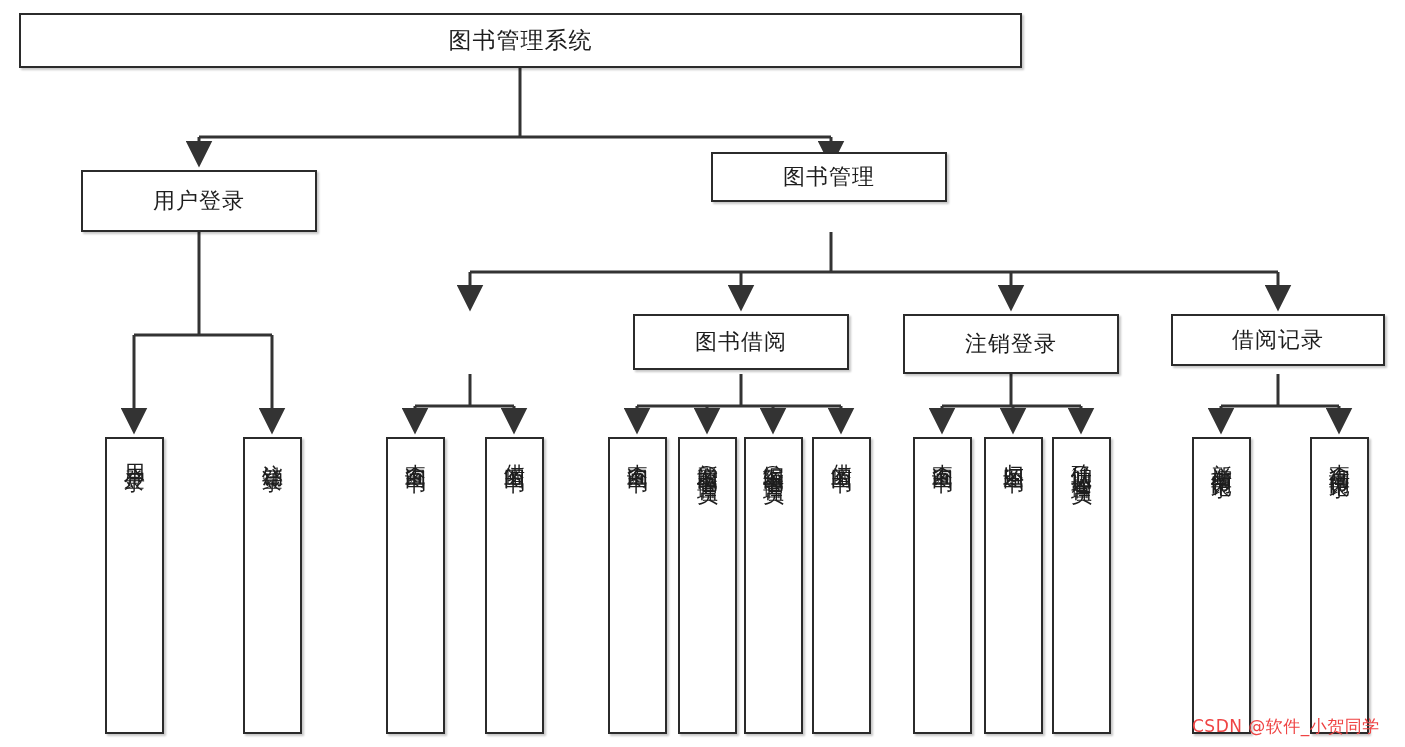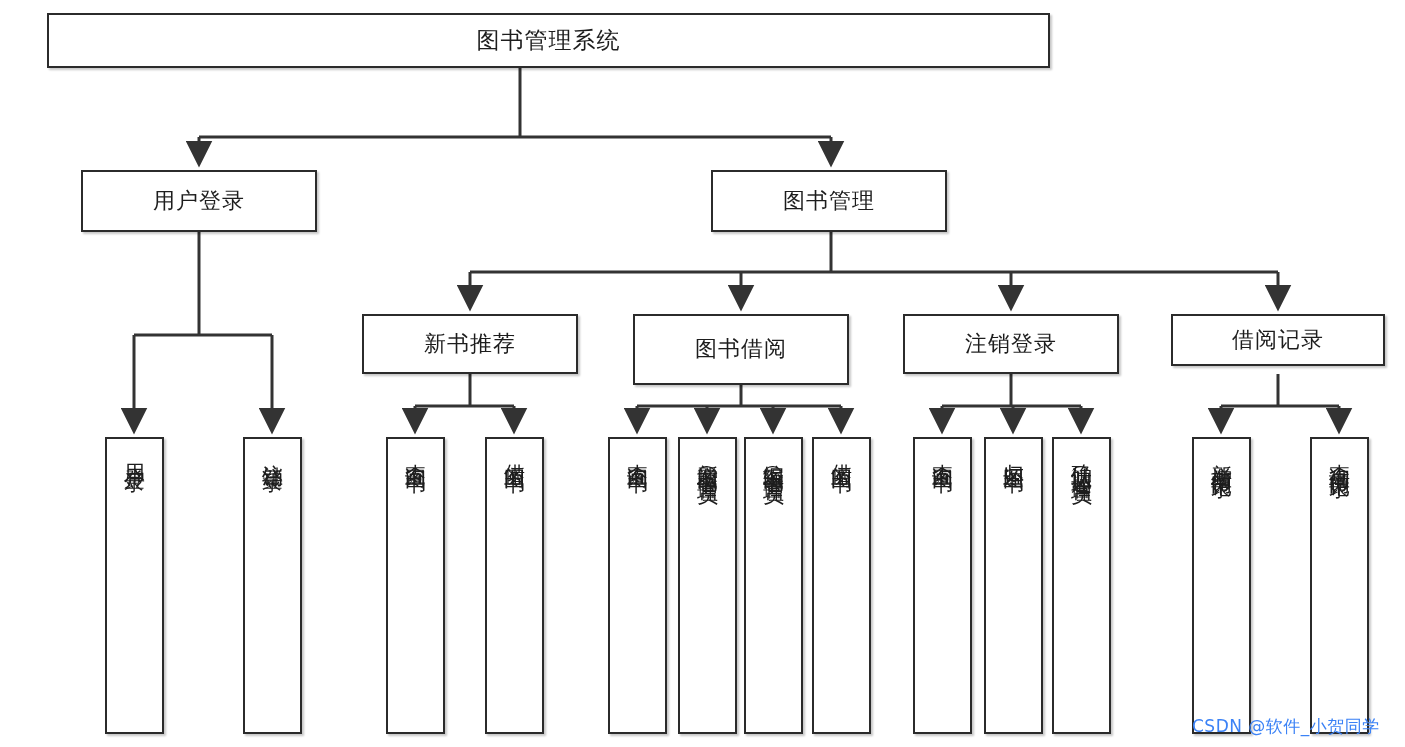--- a/index.html
+++ b/index.html
@@ -119,35 +119,32 @@
       <path d="M 1013 406 L 1013 430" marker-end="url(#arrow)"></path>
       <path d="M 1081 406 L 1081 430" marker-end="url(#arrow)"></path>
 
       <path d="M 1278 374 L 1278 406"></path>
       <path d="M 1221 406 L 1339 406"></path>
       <path d="M 1221 406 L 1221 430" marker-end="url(#arrow)"></path>
       <path d="M 1339 406 L 1339 430" marker-end="url(#arrow)"></path>
     </g>
   </svg>
 
-  <div class="node horiz root" style="left: 19px; top: 13px; width: 1003px; height: 55px; margin-left: 28px;">
+  <div class="node horiz root" style="left: 19px; top: 13px; width: 1003px; height: 55px;">
     <span class="label">图书管理系统</span>
   </div>
 
   <div class="node horiz" style="left: 81px; top: 170px; width: 236px; height: 62px;">
     <span class="label">用户登录</span>
   </div>
-  <div class="node horiz" style="left: 711px; top: 170px; width: 236px; height: 62px;">
+  <div class="node horiz" style="left: 711px; top: 152px; width: 236px; height: 50px;">
     <span class="label">图书管理</span>
   </div>
 
-  <div class="node horiz" style="left: 362px; top: 314px; width: 216px; height: 60px;">
-    <span class="label">新书推荐</span>
-  </div>
-  <div class="node horiz" style="left: 633px; top: 314px; width: 216px; height: 71px;">
+  <div class="node horiz" style="left: 633px; top: 314px; width: 216px; height: 56px;">
     <span class="label">图书借阅</span>
   </div>
   <div class="node horiz" style="left: 903px; top: 314px; width: 216px; height: 60px;">
     <span class="label">注销登录</span>
   </div>
   <div class="node horiz" style="left: 1171px; top: 314px; width: 214px; height: 52px;">
     <span class="label">借阅记录</span>
   </div>
 
   <div class="node vert" style="left: 105px; top: 437px; width: 59px; height: 297px;">
@@ -183,15 +180,15 @@
   <div class="node vert" style="left: 1052px; top: 437px; width: 59px; height: 297px;">
     <span class="label">确认归还（管理员）</span>
   </div>
   <div class="node vert" style="left: 1192px; top: 437px; width: 59px; height: 297px;">
     <span class="label">新增借阅记录</span>
   </div>
   <div class="node vert" style="left: 1310px; top: 437px; width: 59px; height: 297px;">
     <span class="label">查询借阅记录</span>
   </div>
 
-  <div class="watermark" style="left: 1192px; top: 715px; color: #3b82f6;">CSDN @软件_小贺同学</div>
+  <div class="watermark" style="left: 1192px; top: 715px; color: #ef4444;">CSDN @软件_小贺同学</div>
 
 </div>
 
 </body></html>

